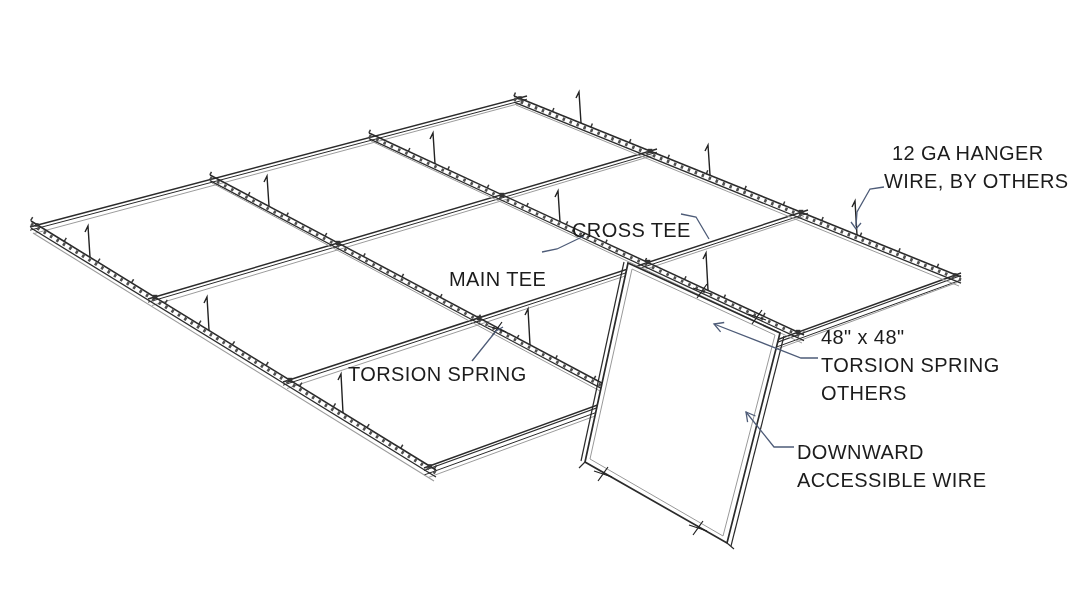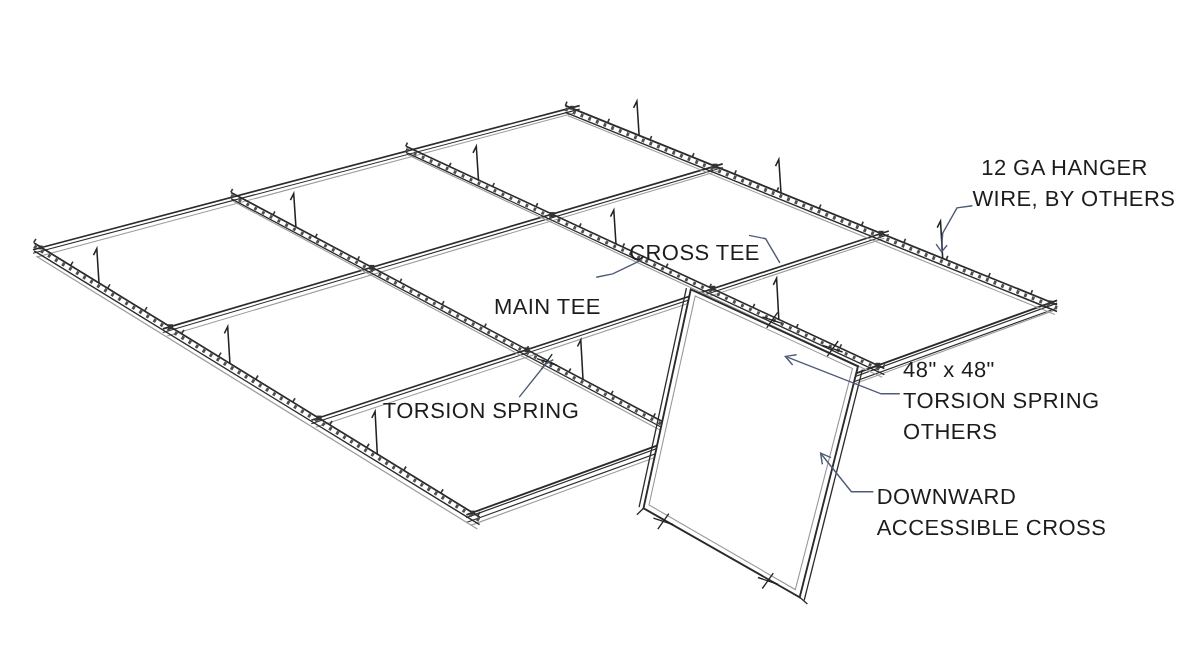--- a/index.html
+++ b/index.html
@@ -157,16 +157,16 @@
   </div>
 
   <div class="lbl" id="lbl-panel-48">
     <div>48" x 48"</div>
     <div>TORSION SPRING</div>
     <div>OTHERS</div>
   </div>
 
   <div class="lbl" id="lbl-downward">
     <div>DOWNWARD</div>
-    <div>ACCESSIBLE CROSS</div>
+    <div>ACCESSIBLE WIRE</div>
   </div>
 
 </div>
 
 </body></html>

